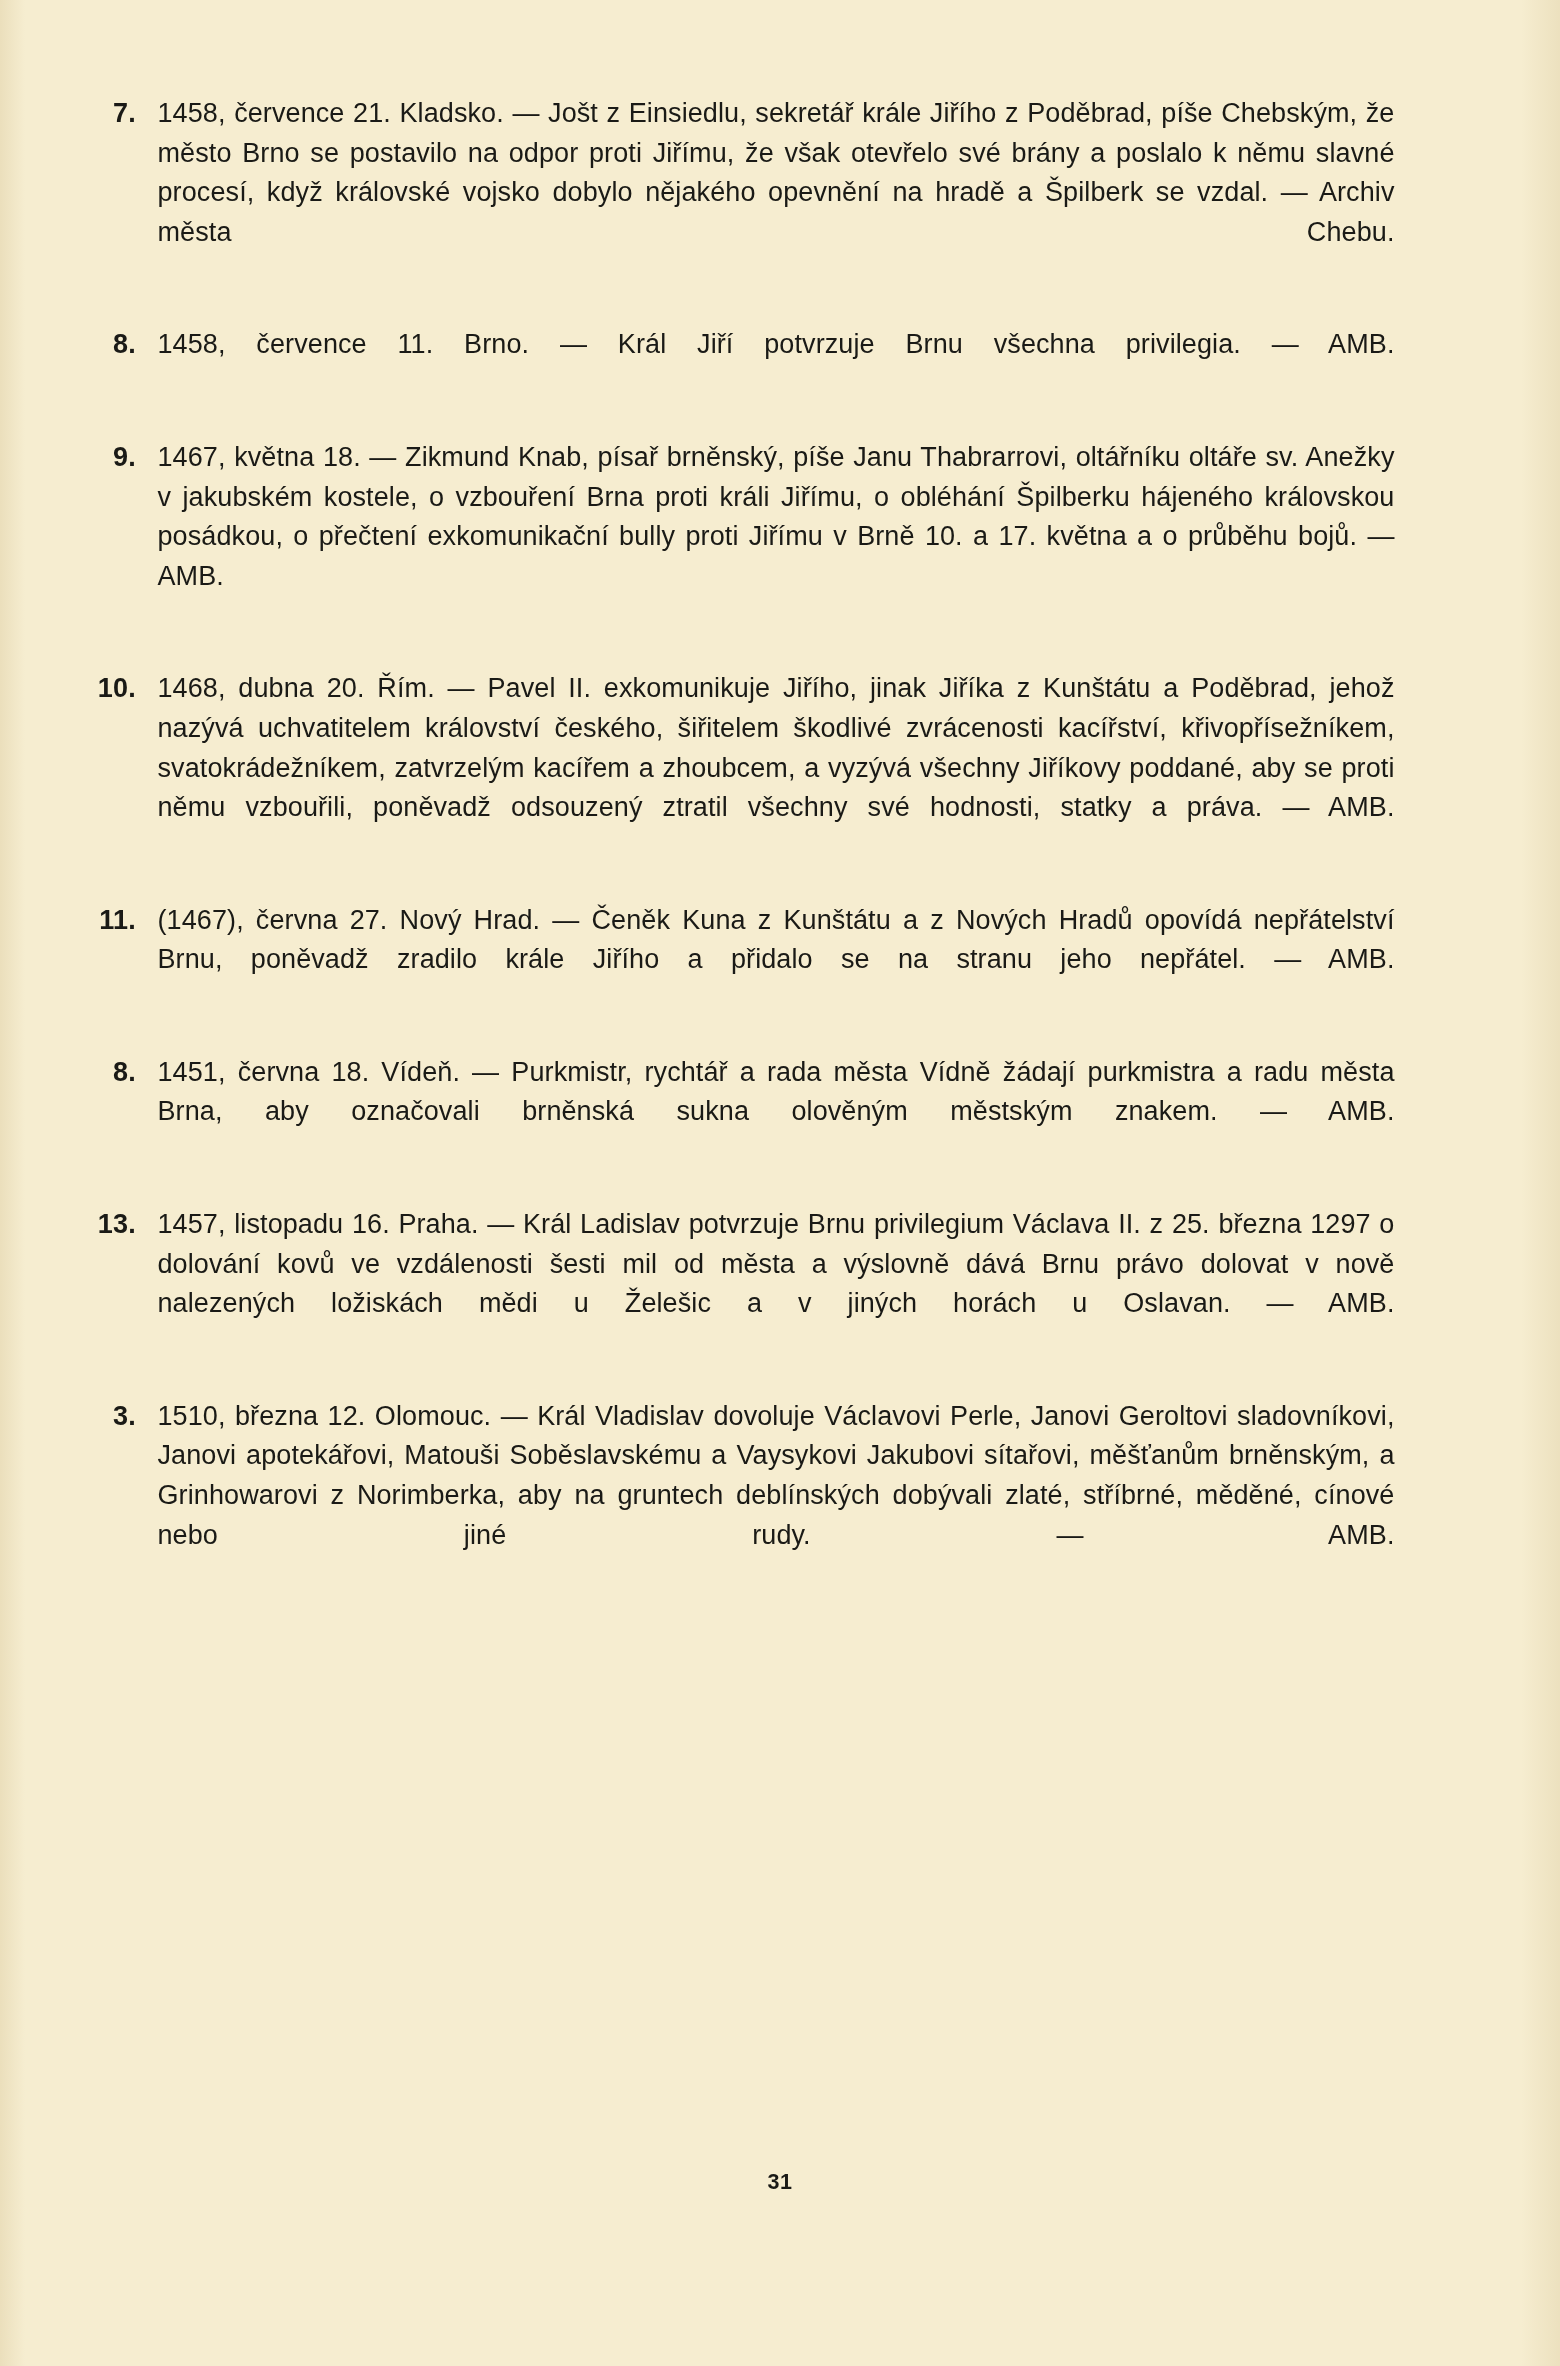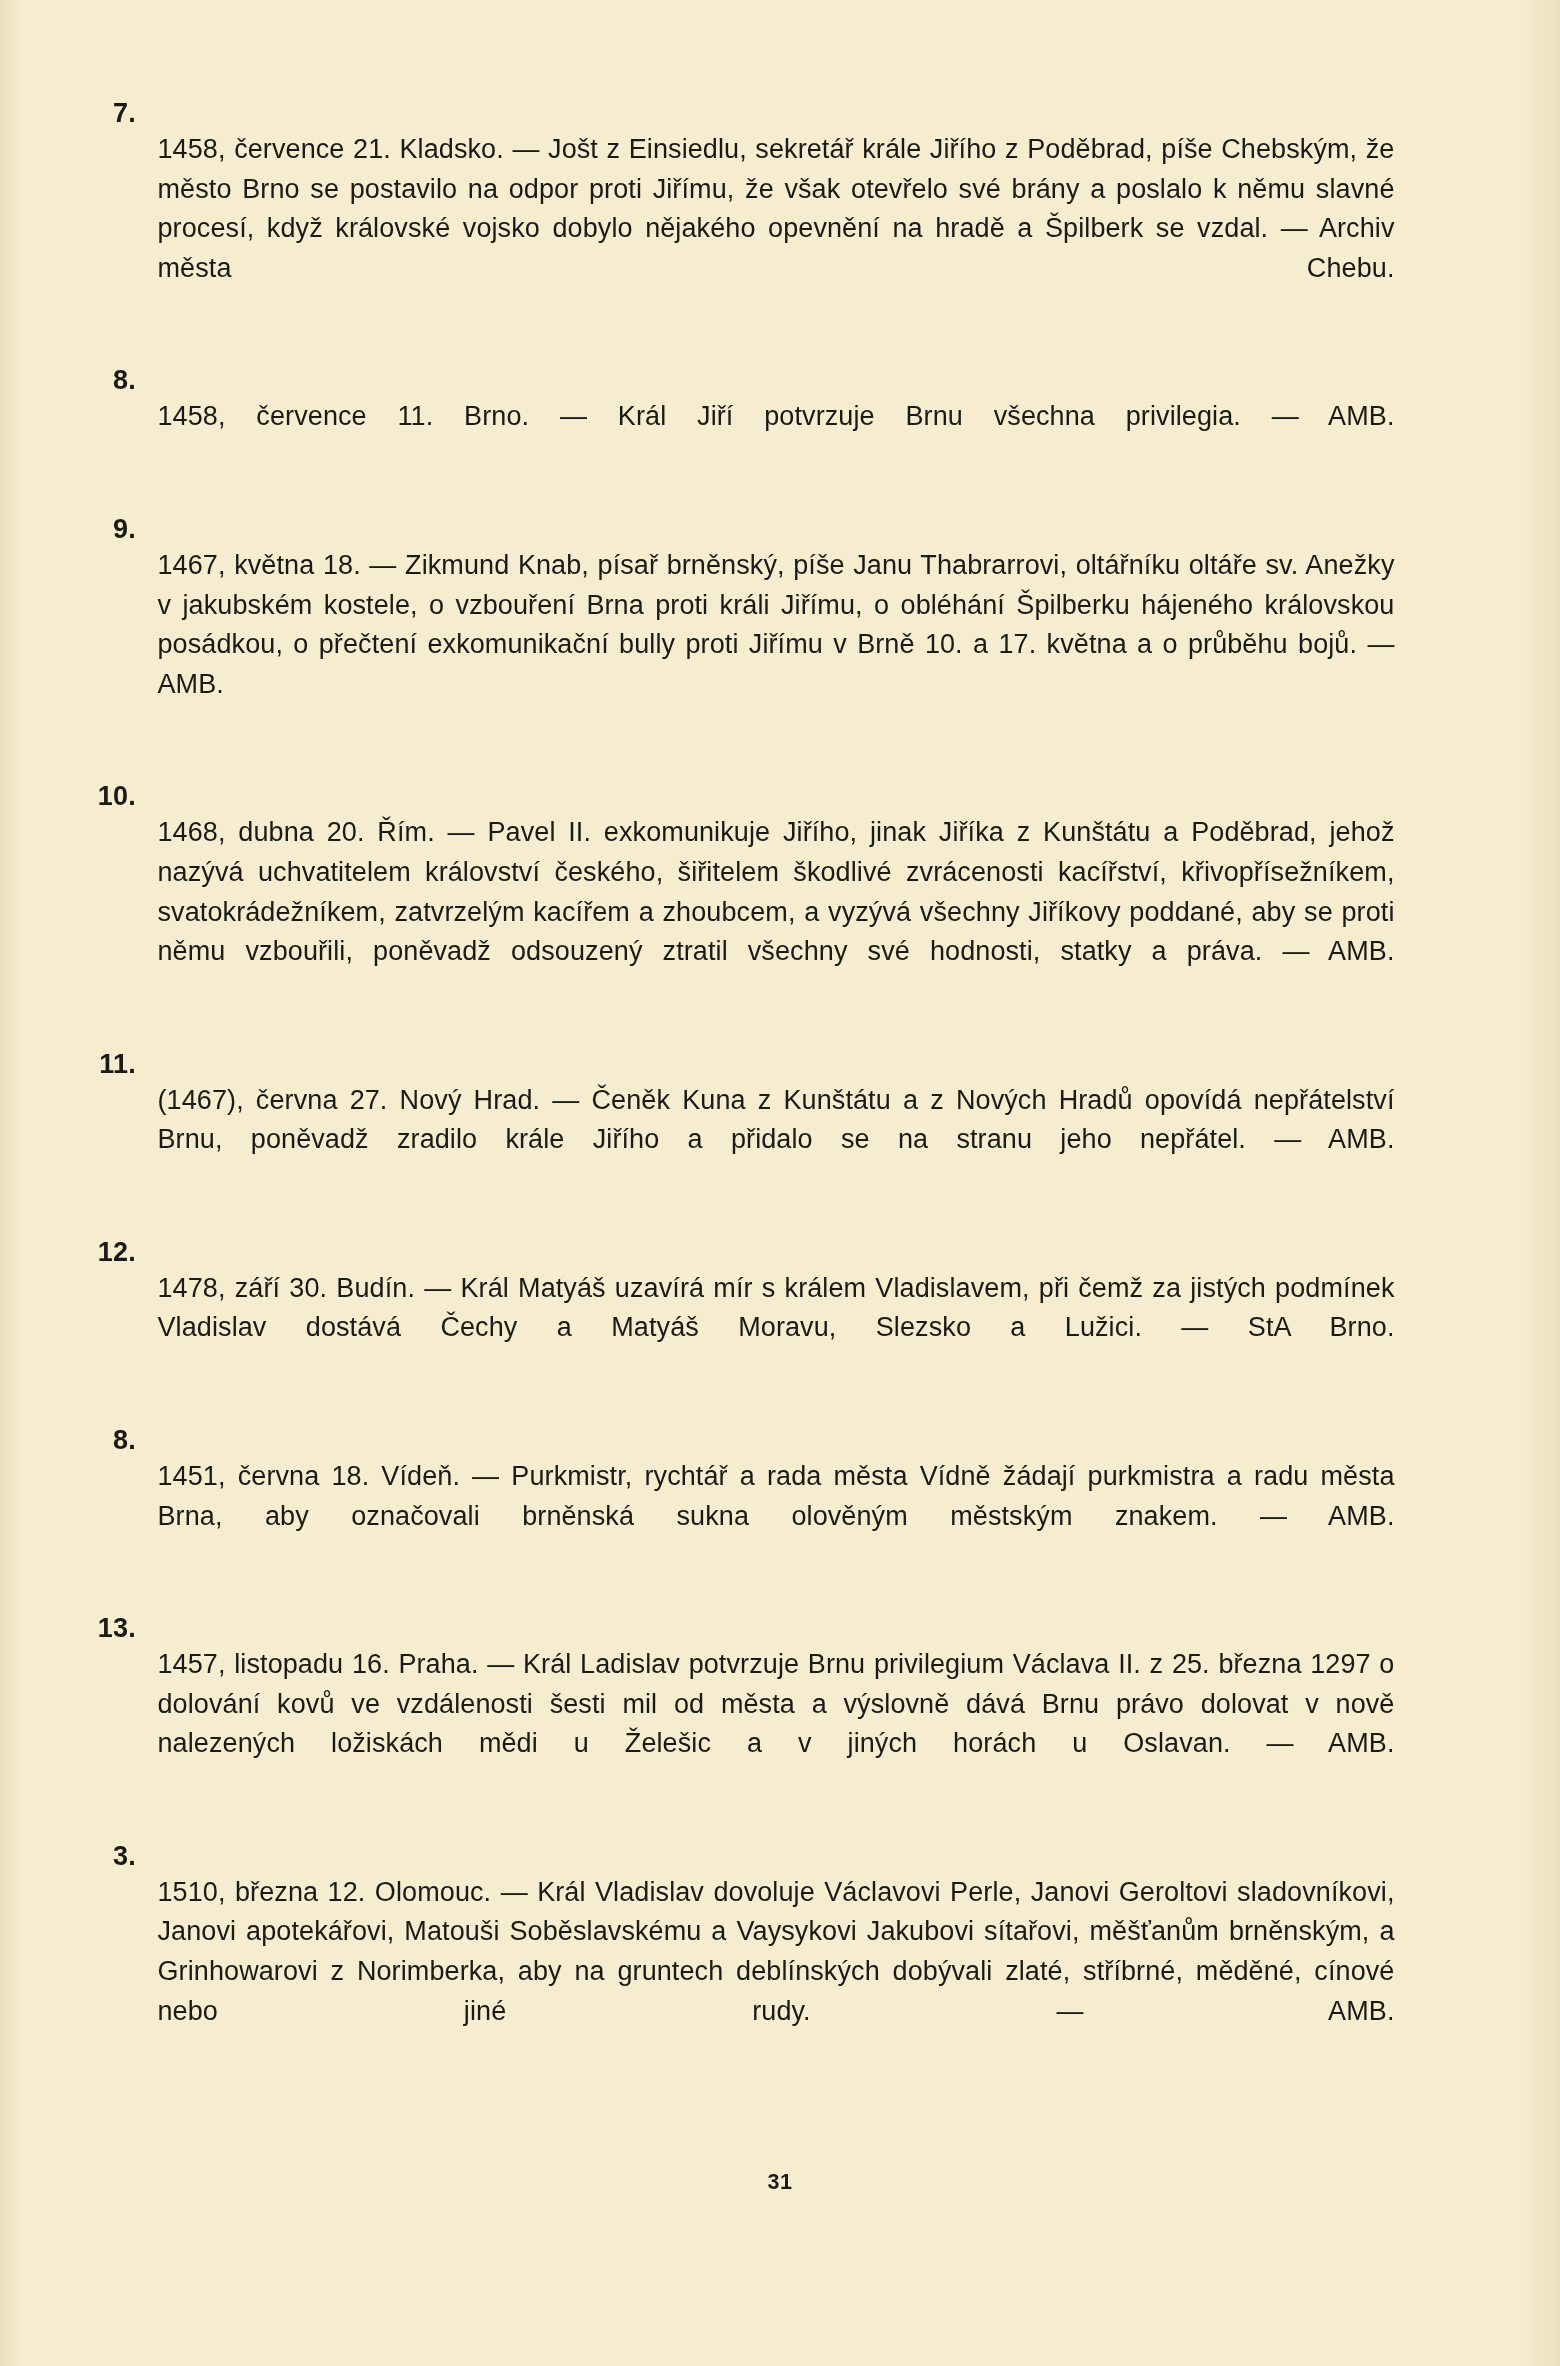--- a/index.html
+++ b/index.html
@@ -46,21 +46,20 @@
   }
   .entry-text {
     flex: 1 1 auto;
     font-size: 27px;
     line-height: 1.47;
     text-align: justify;
     text-justify: inter-word;
     letter-spacing: 0.1px;
     word-spacing: 0.5px;
     hyphens: manual;
-    margin-top: 36px;
   }
   .entry-text::after {
     content: "";
     display: inline-block;
     width: 100%;
   }
   .page-number {
     position: absolute;
     left: 0;
     right: 0;
@@ -95,24 +94,20 @@
     <div class="entry">
       <div class="entry-number">10.</div>
       <div class="entry-text">1468, dubna 20. Řím. — Pavel II. exkomunikuje Jiřího, jinak Jiříka z Kunštátu a Poděbrad, jehož nazývá uchvatitelem království českého, šiřitelem škodlivé zvrácenosti kacířství, křivopřísežníkem, svatokrádežníkem, zatvrzelým kacířem a zhoubcem, a vyzývá všechny Jiříkovy poddané, aby se proti němu vzbouřili, poněvadž odsouzený ztratil všechny své hodnosti, statky a práva. — AMB.</div>
     </div>
 
     <div class="entry">
       <div class="entry-number">11.</div>
       <div class="entry-text">(1467), června 27. Nový Hrad. — Čeněk Kuna z Kunštátu a z Nových Hradů opovídá nepřátelství Brnu, poněvadž zradilo krále Jiřího a přidalo se na stranu jeho nepřátel. — AMB.</div>
     </div>
 
-    <div class="entry">
-      <div class="entry-number">12.</div>
-      <div class="entry-text">1478, září 30. Budín. — Král Matyáš uzavírá mír s králem Vladislavem, při čemž za jistých podmínek Vladislav dostává Čechy a Matyáš Moravu, Slezsko a Lužici. — StA Brno.</div>
-    </div>
 
     <div class="entry">
       <div class="entry-number">8.</div>
       <div class="entry-text">1451, června 18. Vídeň. — Purkmistr, rychtář a rada města Vídně žádají purkmistra a radu města Brna, aby označovali brněnská sukna olověným městským znakem. — AMB.</div>
     </div>
 
     <div class="entry">
       <div class="entry-number">13.</div>
       <div class="entry-text">1457, listopadu 16. Praha. — Král Ladislav potvrzuje Brnu privilegium Václava II. z 25. března 1297 o dolování kovů ve vzdálenosti šesti mil od města a výslovně dává Brnu právo dolovat v nově nalezených ložiskách mědi u Želešic a v jiných horách u Oslavan. — AMB.</div>
     </div>

